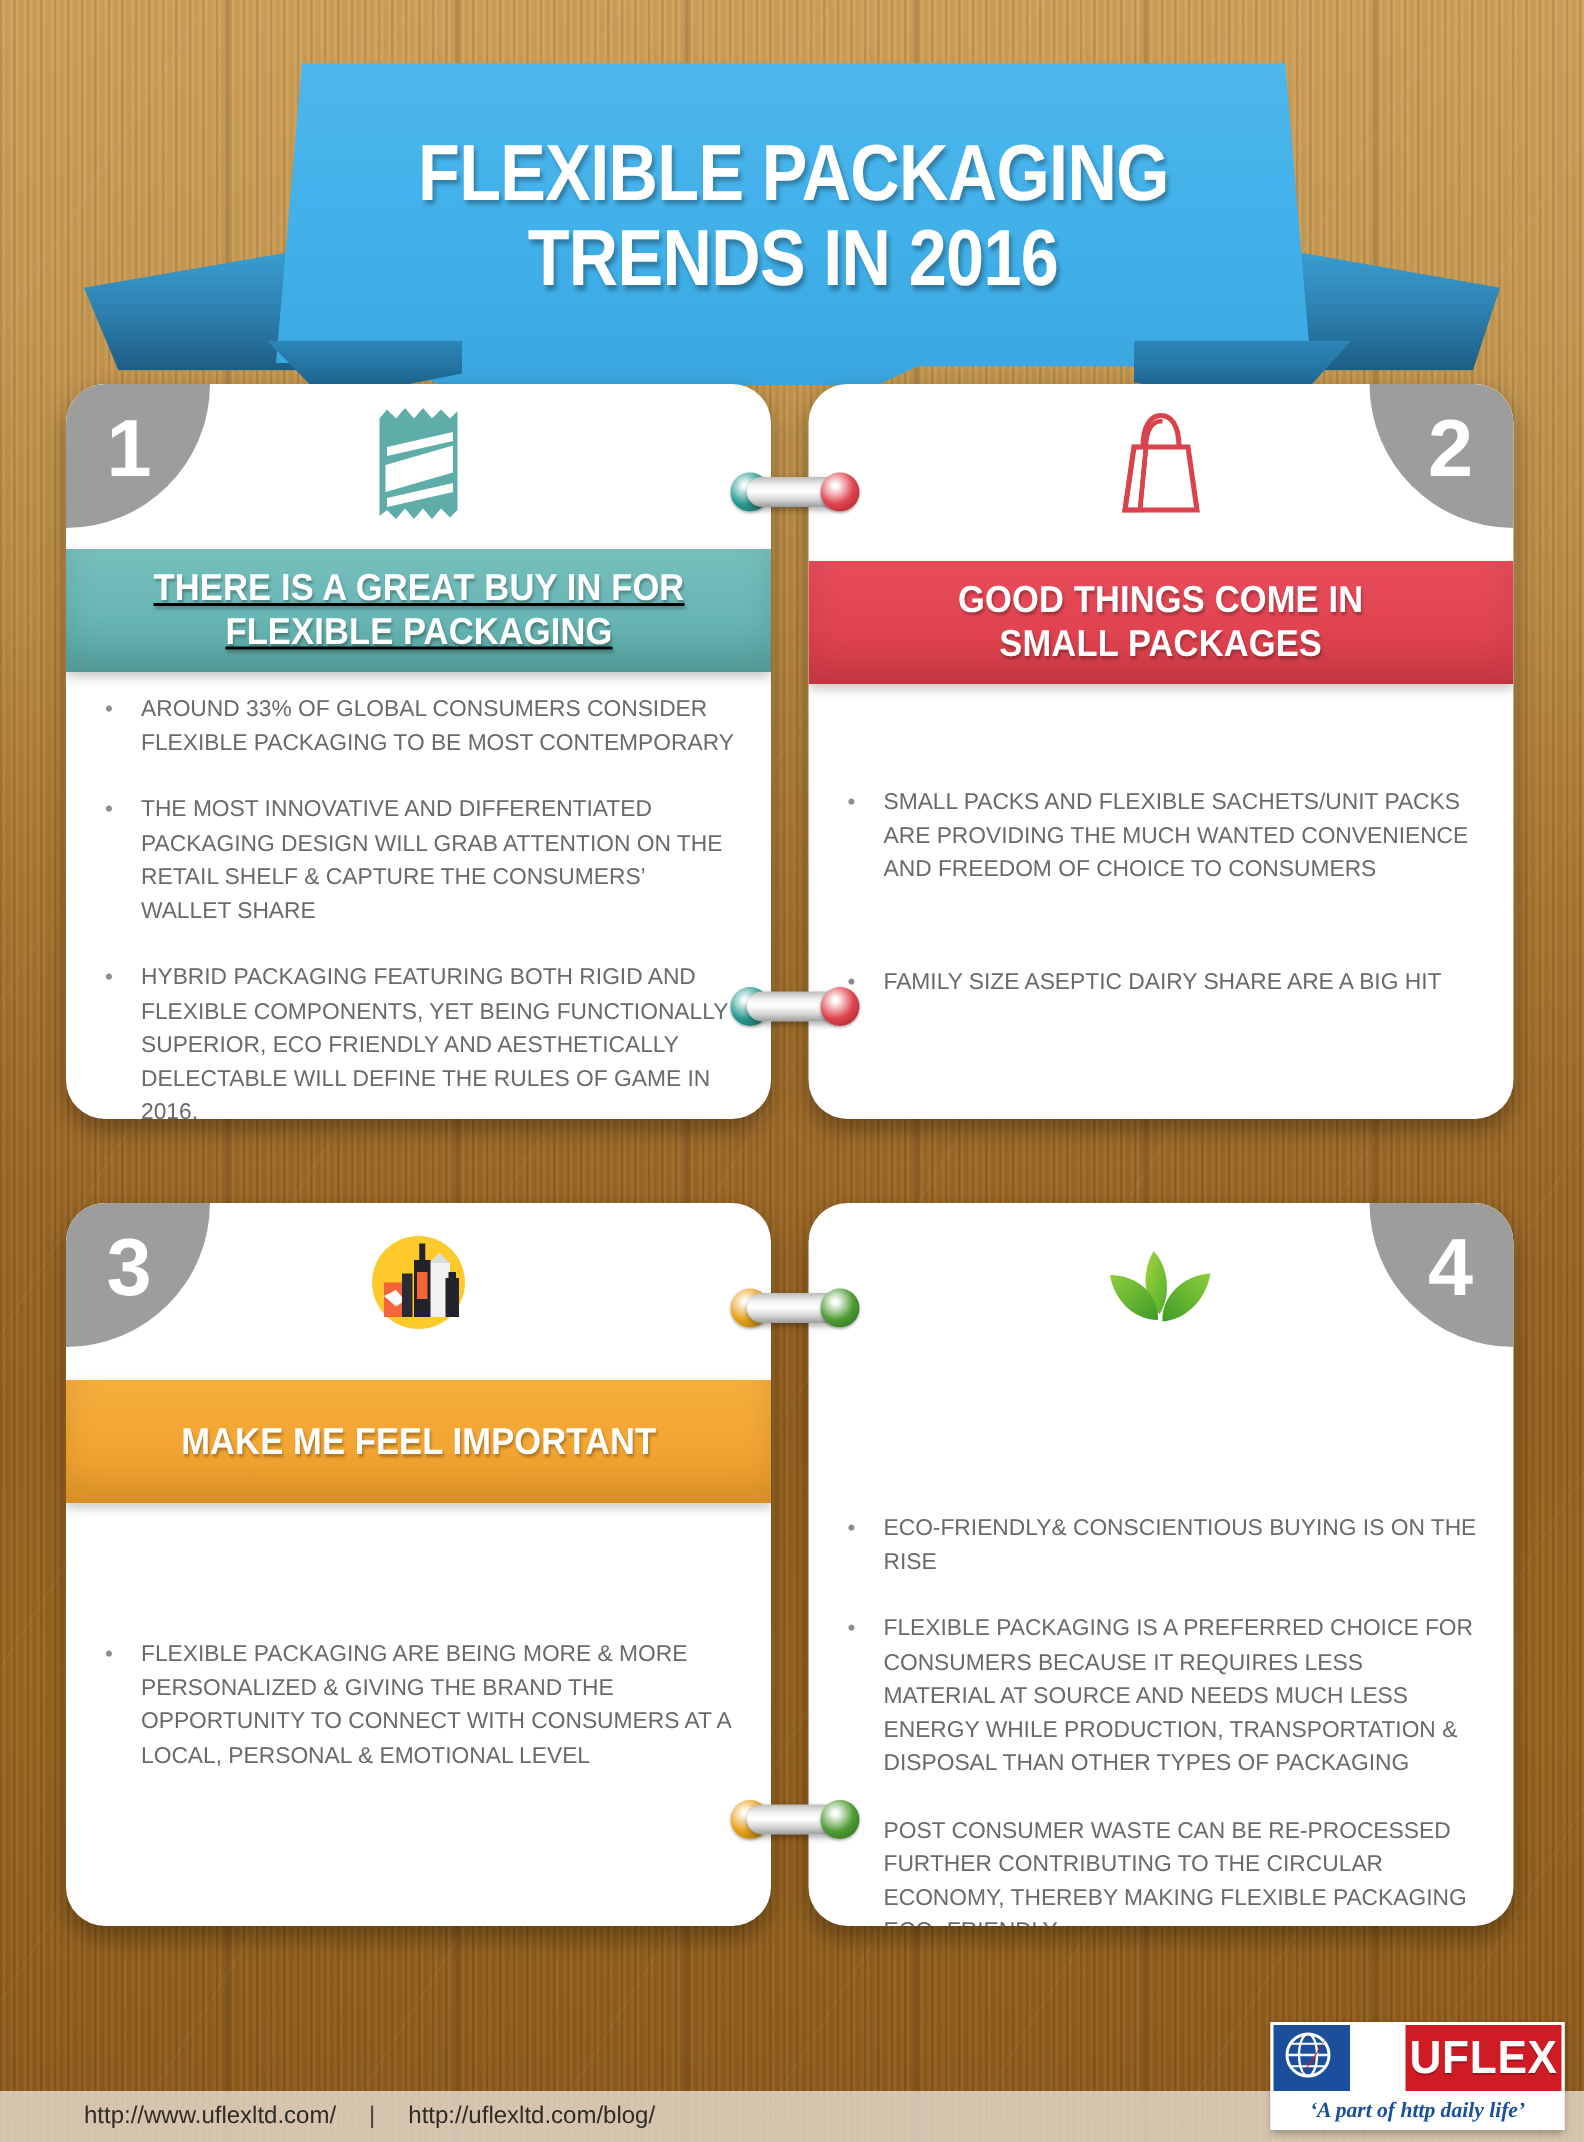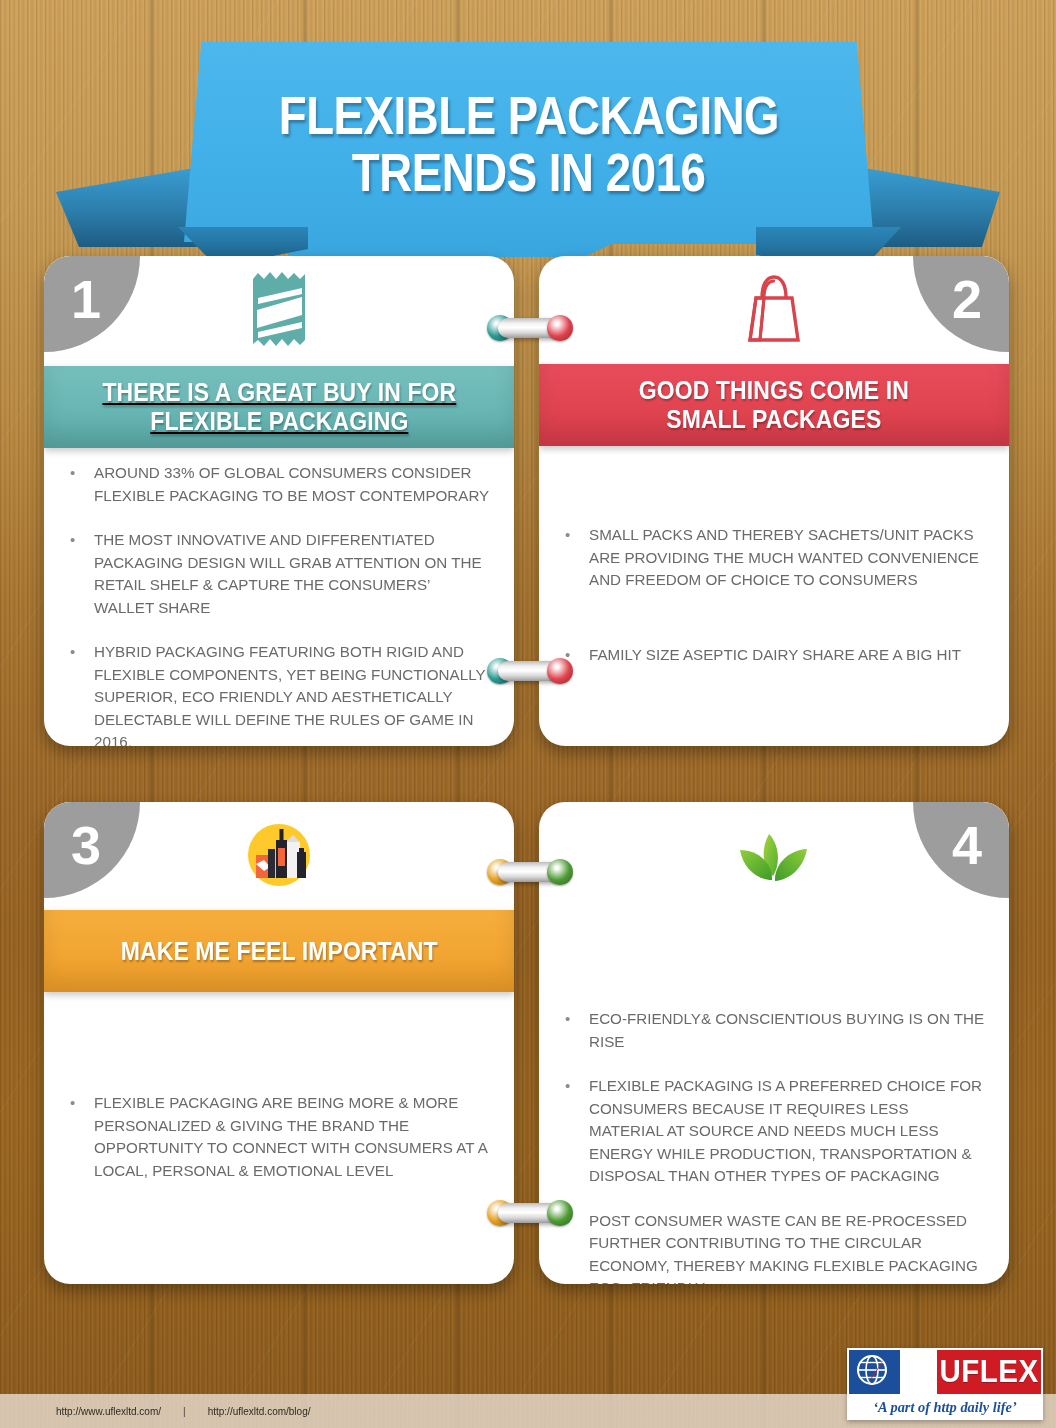--- a/index.html
+++ b/index.html
@@ -135,21 +135,21 @@
   .cap {
     position: absolute;
     left: 0; right: 0;
     height: 82px;
     display: flex; align-items: center; justify-content: center;
     text-align: center;
     z-index: 3;
     box-shadow: 0 3px 7px rgba(0,0,0,0.22), inset 0 -14px 22px rgba(0,0,0,0.10);
   }
   .cap.h1 { top: 110px; }
-  .cap.h2 { top: 108px; }
+  .cap.h2 { top: 118px; }
   .cap-text {
     color: #ffffff;
     font-weight: bold;
     font-size: 25px;
     line-height: 1.16;
     letter-spacing: 0.1px;
     transform: scaleX(0.92);
     text-shadow: 1px 2px 2px rgba(0,0,0,0.28);
   }
   #cap-1 { background: linear-gradient(180deg, #76bfbd 0%, #68b6b4 55%, #5aa9a7 100%); text-decoration: underline; }
@@ -209,21 +209,21 @@
   
   #footer-bar {
     position: absolute;
     left: 0; bottom: 0; width: 1056px; height: 34px;
     background: rgba(232, 222, 210, 0.80);
     display: flex; align-items: center;
   }
   #footer-links {
     display: flex; align-items: center; gap: 22px;
     padding-left: 56px;
-    color: #2f2a25; font-size: 10px;
+    color: #2f2a25; font-size: 16px;
   }
   #footer-links .sep { color: #4a4339; }
 
   #uflex-logo {
     position: absolute;
     right: 13px; bottom: 8px;
     width: 196px; height: 72px;
     background: #ffffff;
     border: 2px solid #ffffff;
     box-shadow: 0 2px 5px rgba(0,0,0,0.3);
@@ -320,21 +320,21 @@
     <div class="cap h2" id="cap-2">
       <div class="cap-text">
         <div>GOOD THINGS COME IN</div>
         <div>SMALL PACKAGES</div>
       </div>
     </div>
     <div class="body-zone mid">
       <ul class="bullets">
         <li style="margin-bottom:52px;">
           <span class="dot">•</span>
-          <span class="txt">SMALL PACKS AND THEREBY SACHETS/UNIT PACKS ARE PROVIDING THE MUCH WANTED CONVENIENCE AND FREEDOM OF CHOICE TO CONSUMERS</span>
+          <span class="txt">SMALL PACKS AND FLEXIBLE SACHETS/UNIT PACKS ARE PROVIDING THE MUCH WANTED CONVENIENCE AND FREEDOM OF CHOICE TO CONSUMERS</span>
         </li>
         <li>
           <span class="dot">•</span>
           <span class="txt">FAMILY SIZE ASEPTIC DAIRY SHARE ARE A BIG HIT</span>
         </li>
       </ul>
     </div>
   </div>
 
   <div class="card" id="card-3">

